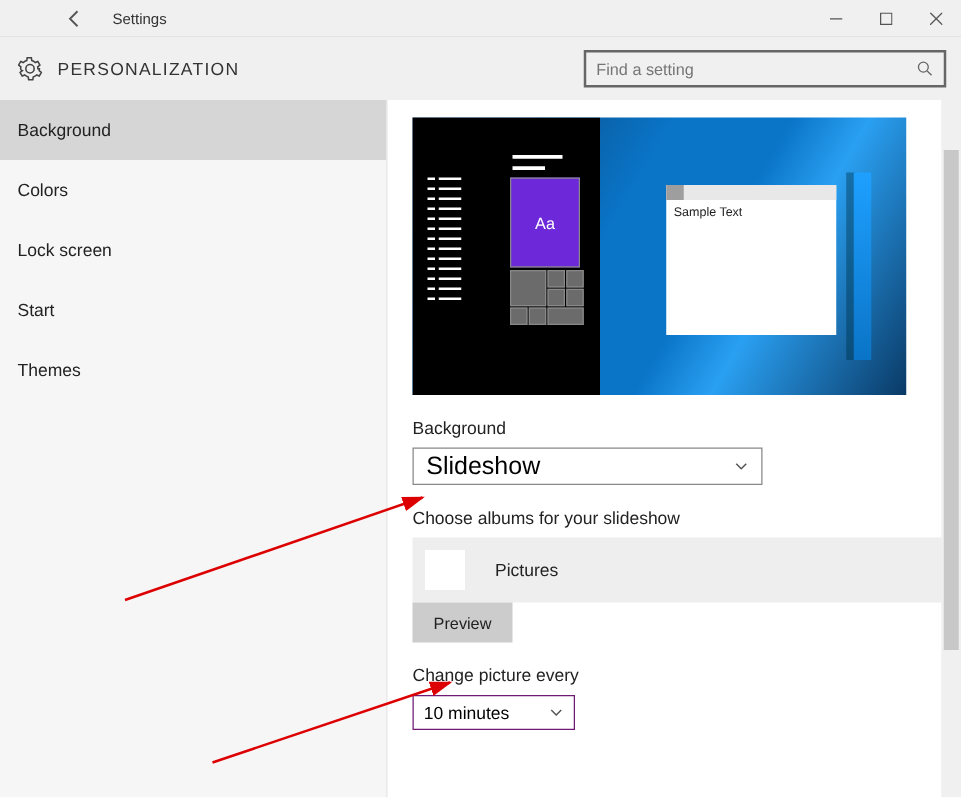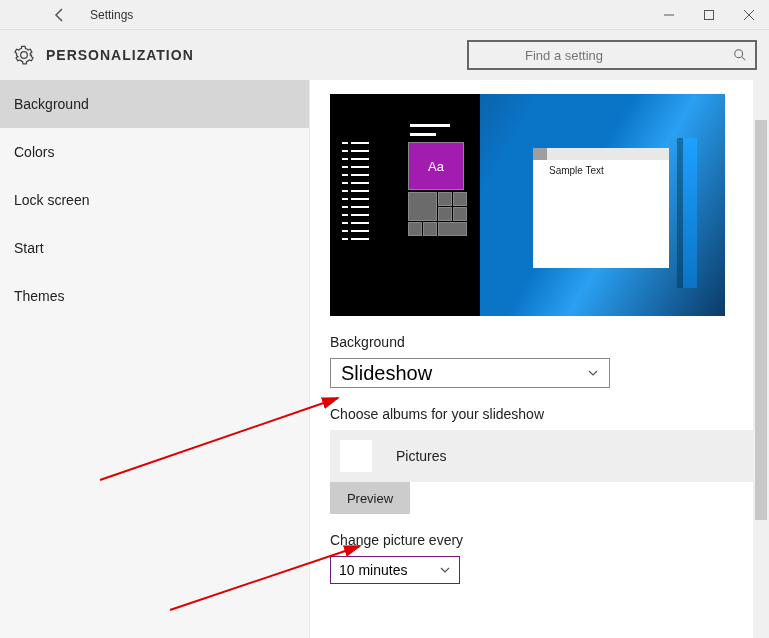--- a/index.html
+++ b/index.html
@@ -3,52 +3,52 @@
 <meta charset="utf-8">
 <style>
   * { box-sizing: border-box; margin: 0; padding: 0; font-family: "Segoe UI", Tahoma, sans-serif; }
   body { width: 769px; height: 638px; background: #fff; overflow: hidden; position: relative; }
   .titlebar { height: 30px; background: #f0f0f0; display: flex; align-items: center; border-bottom: 1px solid #e0e0e0; padding-left: 40px; }
   .titlebar .back { width: 40px; height: 30px; display:flex; align-items:center; justify-content:center; cursor:pointer; }
   .titlebar .title { font-size: 12px; color:#333; margin-left:10px; flex:1; }
   .titlebar .winbtn { width: 40px; height: 30px; display:flex; align-items:center; justify-content:center; cursor:pointer; }
   .header { height: 50px; background: #f0f0f0; display:flex; align-items:center; padding: 0 12px; }
   .header .gear { width:24px; height:24px; margin-right:10px; display:flex; align-items:center; justify-content:center; }
-  .header .section-title { font-size: 14px; letter-spacing: 1px; font-weight: 700; color:#333; flex:1; }
+  .header .section-title { font-size: 14px; letter-spacing: 1px; font-weight: 400; color:#333; flex:1; }
   .header .search { width: 290px; height: 30px; border: 2px solid #666; background:#f0f0f0; display:flex; align-items:center; padding:0 8px; }
-  .header .search input { border:none; background:transparent; flex:1; font-size:13px; outline:none; color:#444;margin-left:48px; }
+  .header .search input { border:none; background:transparent; flex:1; font-size:13px; outline:none; color:#444; }
   .header .search .search-icon { width:14px; height:14px; }
   .content { display:flex; height: calc(638px - 80px); position:relative; }
   .sidebar { width: 310px; background:#f6f6f6; border-right:1px solid #e8e8e8; }
   .sidebar-item { height: 48px; display:flex; align-items:center; padding:0 14px; font-size:14px; color:#222; cursor:pointer; }
   .sidebar-item.active { background:#d6d6d6; }
   .main { flex:1; position:relative; overflow:hidden; }
   .main-inner { padding: 0 20px 20px 20px; position:relative; height:100%; }
   .scrollbar { position:absolute; right:0; top:0; width:16px; height:100%; background:#f0f0f0; }
   .scrollbar .thumb { position:absolute; right:2px; width:12px; background:#c8c8c8; }
   .preview-label-cut { font-size:26px; color:#222; margin-top:-12px; margin-bottom:8px; overflow:hidden; height:18px; line-height:0; padding-top:2px;}
   .preview-box { width: 395px; height: 222px; background: linear-gradient(120deg,#0a3a66 0%, #0a74c7 40%, #0a74c7 58%, #2aa0f2 70%, #0a3a66 100%); position:relative; overflow:hidden; }
   .preview-left { position:absolute; left:0; top:0; bottom:0; width:150px; background:#000; }
   .mini-lines { position:absolute; left:12px; top:48px; }
   .mini-lines .pair { display:flex; gap:3px; margin-bottom:6px; }
   .mini-lines .pair span { display:block; height:2px; background:#fff; }
   .mini-lines .pair span:first-child { width:6px; }
   .mini-lines .pair span:last-child { width:18px; }
   .tiles { position:absolute; left:78px; top:30px; width:120px; }
   .tiles .bar1 { width:40px; height:3px; background:#fff; margin-bottom:6px; margin-left:2px;}
   .tiles .bar2 { width:26px; height:3px; background:#fff; margin-bottom:6px; margin-left:2px;}
-  .big-tile { width:56px; height:48px; background:#a21caf; border:1px solid #888; display:flex; align-items:center; justify-content:center; color:#fff; font-size:13px; margin-bottom:2px;}
+  .big-tile { width:56px; height:72px; background:#6d28d9; border:1px solid #888; display:flex; align-items:center; justify-content:center; color:#fff; font-size:13px; margin-bottom:2px;}
   .grid { display:grid; grid-template-columns: repeat(4, 14px); grid-auto-rows:14px; gap:1px; width:60px;}
   .grid .c { background:#6b6b6b; border:1px solid #888; }
   .grid .w2 { grid-column: span 2; }
   .grid .h2 { grid-row: span 2; }
   .sample-win { position:absolute; top:54px; right:56px; width:136px; height:120px; background:#fff; }
   .sample-win .sbar { height:12px; background:#e8e8e8; position:relative;}
   .sample-win .sbar::before { content:""; position:absolute; left:0; top:0; width:14px; height:12px; background:#9e9e9e; }
-  .sample-win .stext { font-size:10px; padding:5px 16px; color:#222; }
+  .sample-win .stext { font-size:10px; padding:5px 6px; color:#222; }
   .blue-accent { position:absolute; right:28px; top:44px; width:14px; height:150px; background:linear-gradient(#1ea0ff,#0a74c7); }
   .blue-accent2 { position:absolute; right:40px; top:44px; width:8px; height:150px; background:linear-gradient(#156fa8,#0a4d7a); }
   .label { font-size:14px; color:#222; margin-top:18px; margin-bottom:8px; }
   .select { width:280px; height:30px; border:1px solid #888; display:flex; align-items:center; padding:0 10px; justify-content:space-between; cursor:pointer; font-size:20px; }
   .album-box { width:450px; background:#eee; padding:10px; display:flex; align-items:center; gap:24px; margin-top:2px;}
   .album-thumb { width:32px; height:32px; background:#fff; }
   .album-name { font-size:14px; color:#222; }
   .browse-btn { width:80px; height:32px; background:#ccc; border:none; font-size:13px; color:#222; cursor:pointer; display:flex; align-items:center; justify-content:center; margin-top:0;}
   .interval-select { width:130px; height:28px; border:1px solid #701a75; display:flex; align-items:center; padding:0 8px; justify-content:space-between; font-size:14px; cursor:pointer; margin-top:2px; overflow:hidden;}
   

